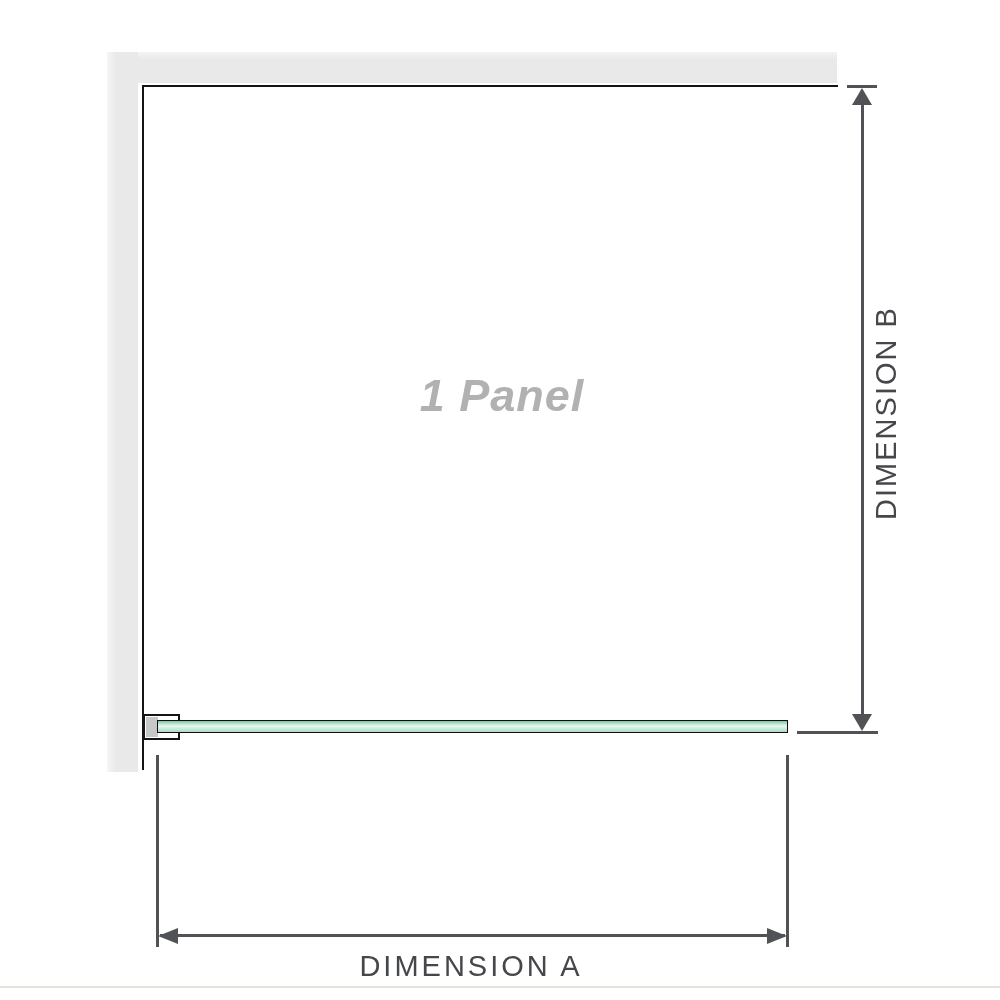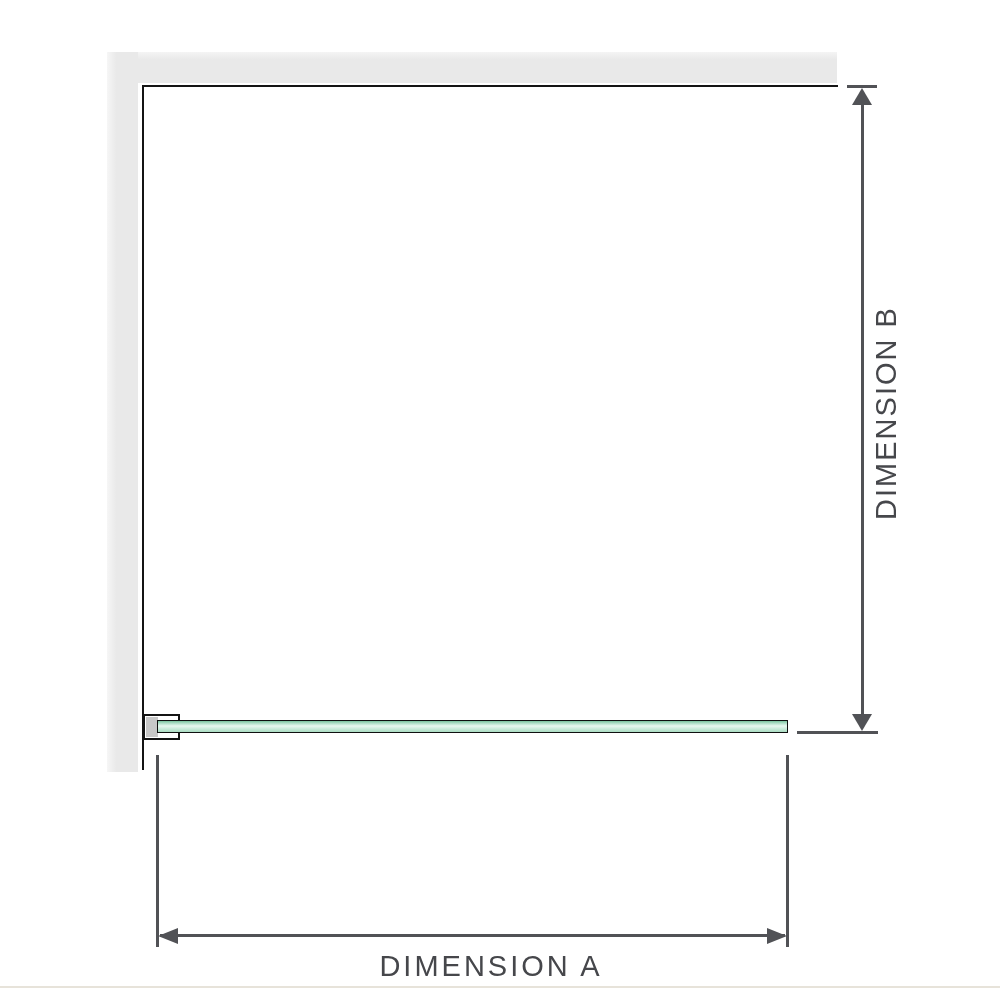--- a/index.html
+++ b/index.html
@@ -106,21 +106,20 @@
   .dim-label {
     color: #46474b;
     font-size: 29px;
     font-weight: 300;
     letter-spacing: 3px;
     white-space: nowrap;
   }
   .dima-label {
     left: 471px; top: 966px;
     transform: translate(-50%, -50%);
-    margin-left: 20px;
   }
   .dimb-label {
     left: 886px; top: 413px;
     transform: translate(-50%, -50%) rotate(-90deg);
     letter-spacing: 2px;
   }
 
   
   .footer-line {
     left: 0; top: 986px; width: 1000px; height: 2px;
@@ -131,20 +130,21 @@
 <body>
 
 <div class="stage">
 
   <div class="abs wall-top"></div>
   <div class="abs wall-left"></div>
 
   <div class="abs frame-top"></div>
   <div class="abs frame-left"></div>
 
+  <div class="abs panel-label">1 Panel</div>
 
   <div class="abs bracket">
     <div class="bracket-pad"></div>
   </div>
   <div class="abs glass"></div>
 
   <div class="abs dim-line dimb-tick-top"></div>
   <div class="abs dim-line dimb-line"></div>
   <div class="abs arr arr-up"></div>
   <div class="abs arr arr-down"></div>

